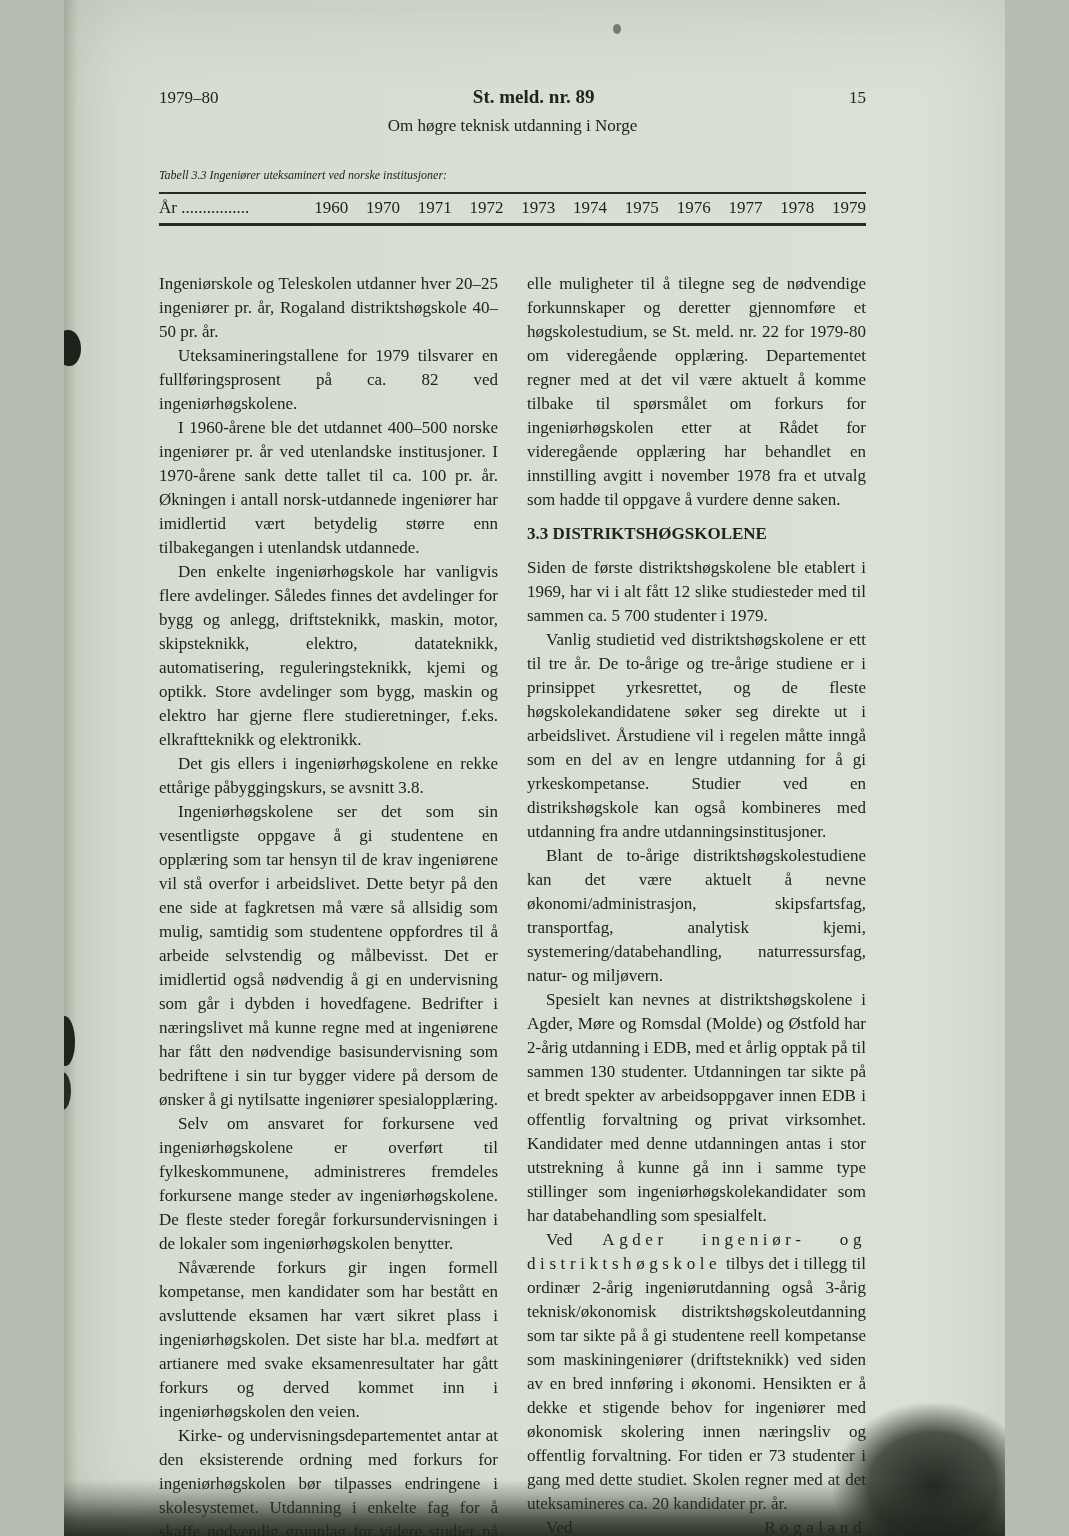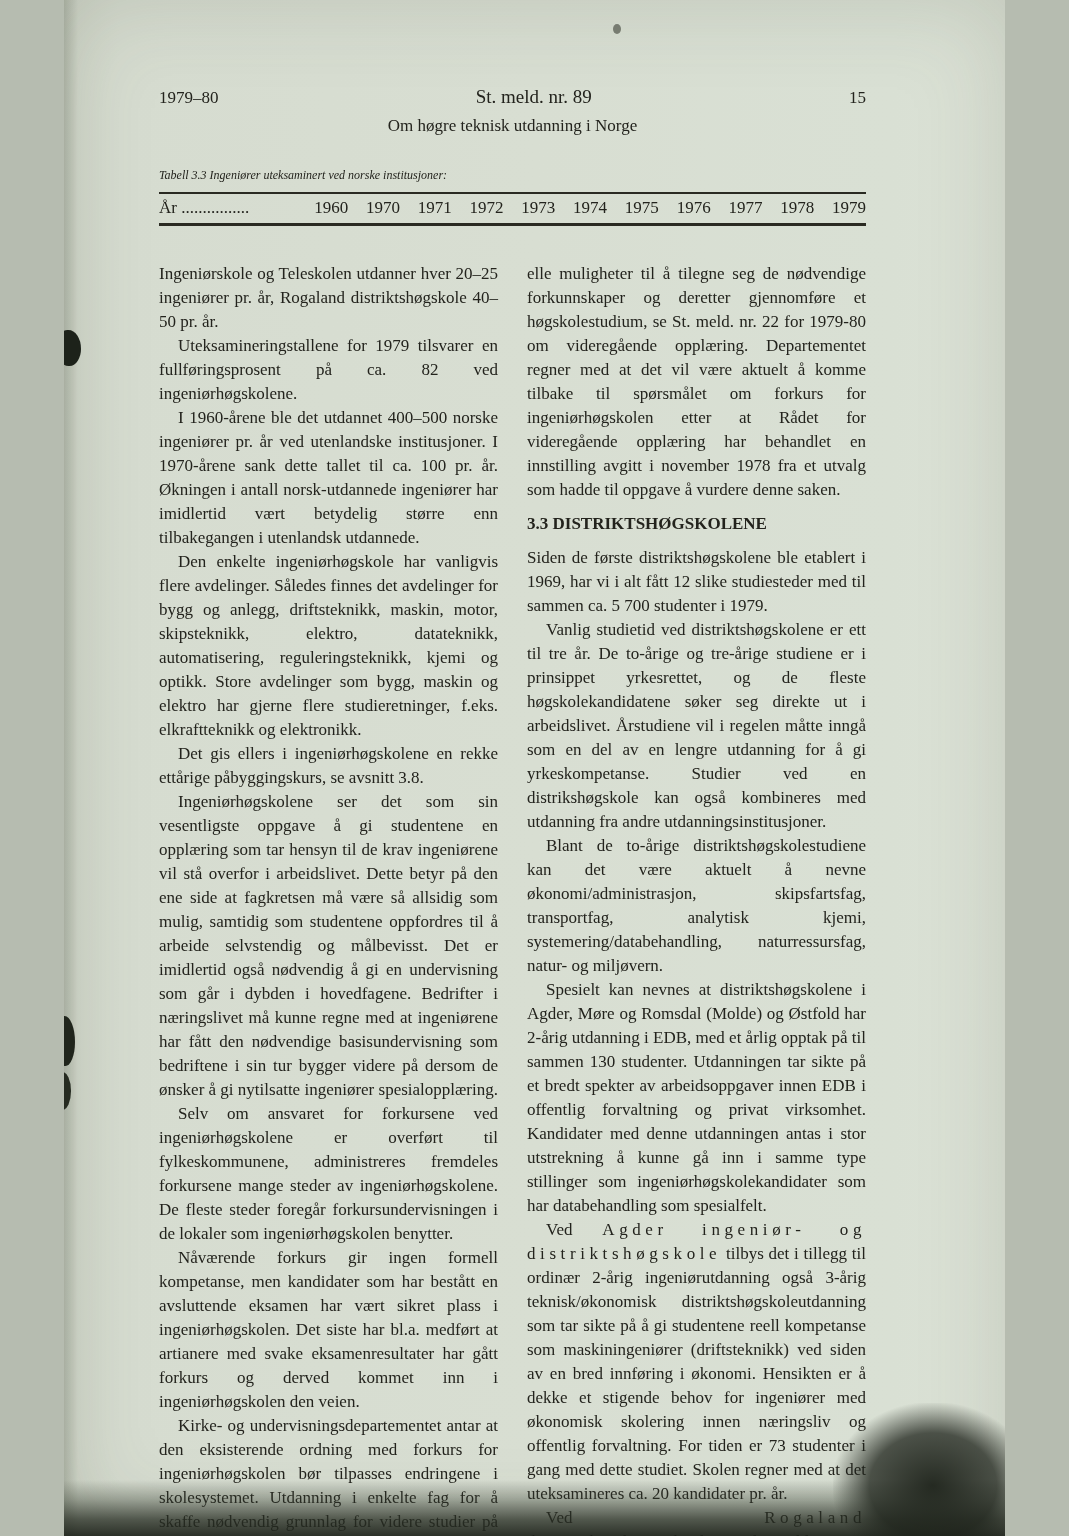--- a/index.html
+++ b/index.html
@@ -19,40 +19,40 @@
   }
 
   .content { padding: 86px 139px 0 95px; position: relative; }
 
   .header {
     display: flex;
     justify-content: space-between;
     align-items: baseline;
     font-size: 17px;
   }
-  .h-center { font-weight: normal; font-size: 19px; }
+  .h-center { font-weight: bold; font-size: 19px; }
 
   .subtitle {
     text-align: center;
     font-size: 17px;
     margin-top: 8px;
     margin-bottom: 32px;
   }
 
   .table-caption {
     font-style: italic;
     font-size: 12px;
     margin-bottom: 9px;
   }
 
   .stats-table {
     width: 100%;
     border-collapse: collapse;
     font-size: 17px;
-    margin-bottom: 36px;
+    margin-bottom: 46px;
     border-top: 2px solid #2a2a22;
     border-bottom: 3px solid #2a2a22;
   }
   .stats-table td { padding: 4px 0 5px 0; white-space: nowrap; }
   .stats-table tr:first-child td { border-bottom: 2px solid #2a2a22; }
   .row-label { text-align: left; }
   .row-value { text-align: right; padding-left: 6px; }
 
   .columns { display: flex; gap: 29px; }
   .col {

